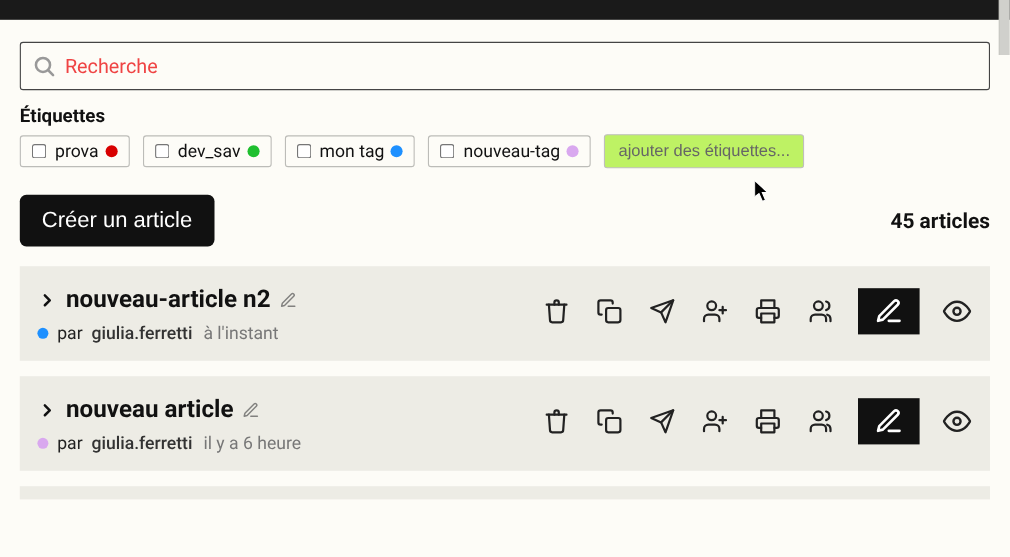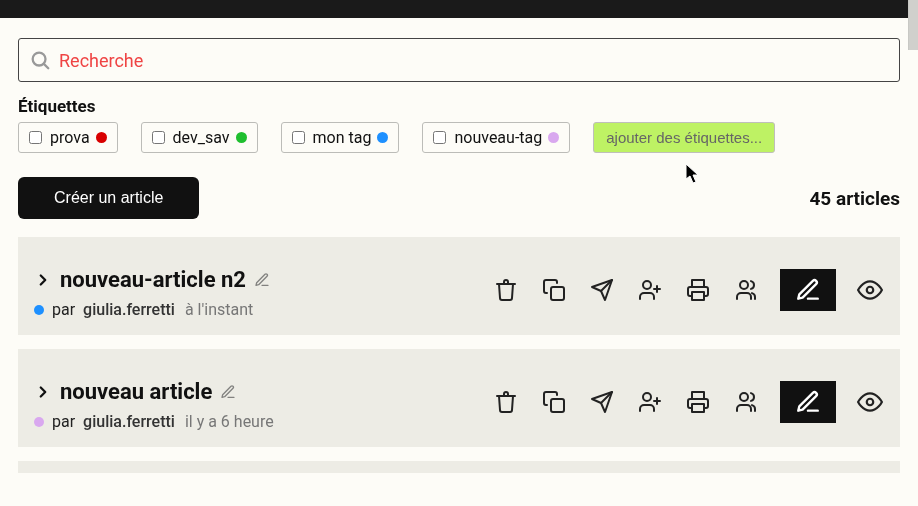--- a/index.html
+++ b/index.html
@@ -53,21 +53,22 @@
     cursor: text;
   }
   .tags-label {
     font-size: 17px;
     font-weight: 700;
     margin-top: 14px;
     margin-bottom: 6px;
   }
   .tags-row {
     display: flex;
-    gap: 23px;
+    gap: 12px;
+    align-items: center;
   }
   .tag-chip {
     border: 1px solid #bcbcb8;
     border-radius: 3px;
     padding: 4px 10px;
     display: flex;
     align-items: center;
     gap: 6px;
     font-size: 16px;
     background: #fdfcf7;
@@ -94,32 +95,32 @@
     justify-content: space-between;
     align-items: center;
     margin-top: 24px;
     margin-bottom: 18px;
   }
   .create-btn {
     background: #111;
     color: #fff;
     border: none;
     border-radius: 6px;
-    padding: 12px 36px;
-    font-size: 16px;
+    padding: 12px 20px;
+    font-size: 20px;
     font-weight: 500;
     cursor: pointer;
   }
   .count {
     font-size: 19px;
     font-weight: 700;
   }
   .article-card {
     background: #edece5;
-    padding: 30px 16px 16px 16px;
+    padding: 18px 16px 16px 16px;
     margin-bottom: 14px;
     display: flex;
     justify-content: space-between;
     align-items: flex-start;
   }
   .article-left {
     display: flex;
     flex-direction: column;
     gap: 8px;
   }

